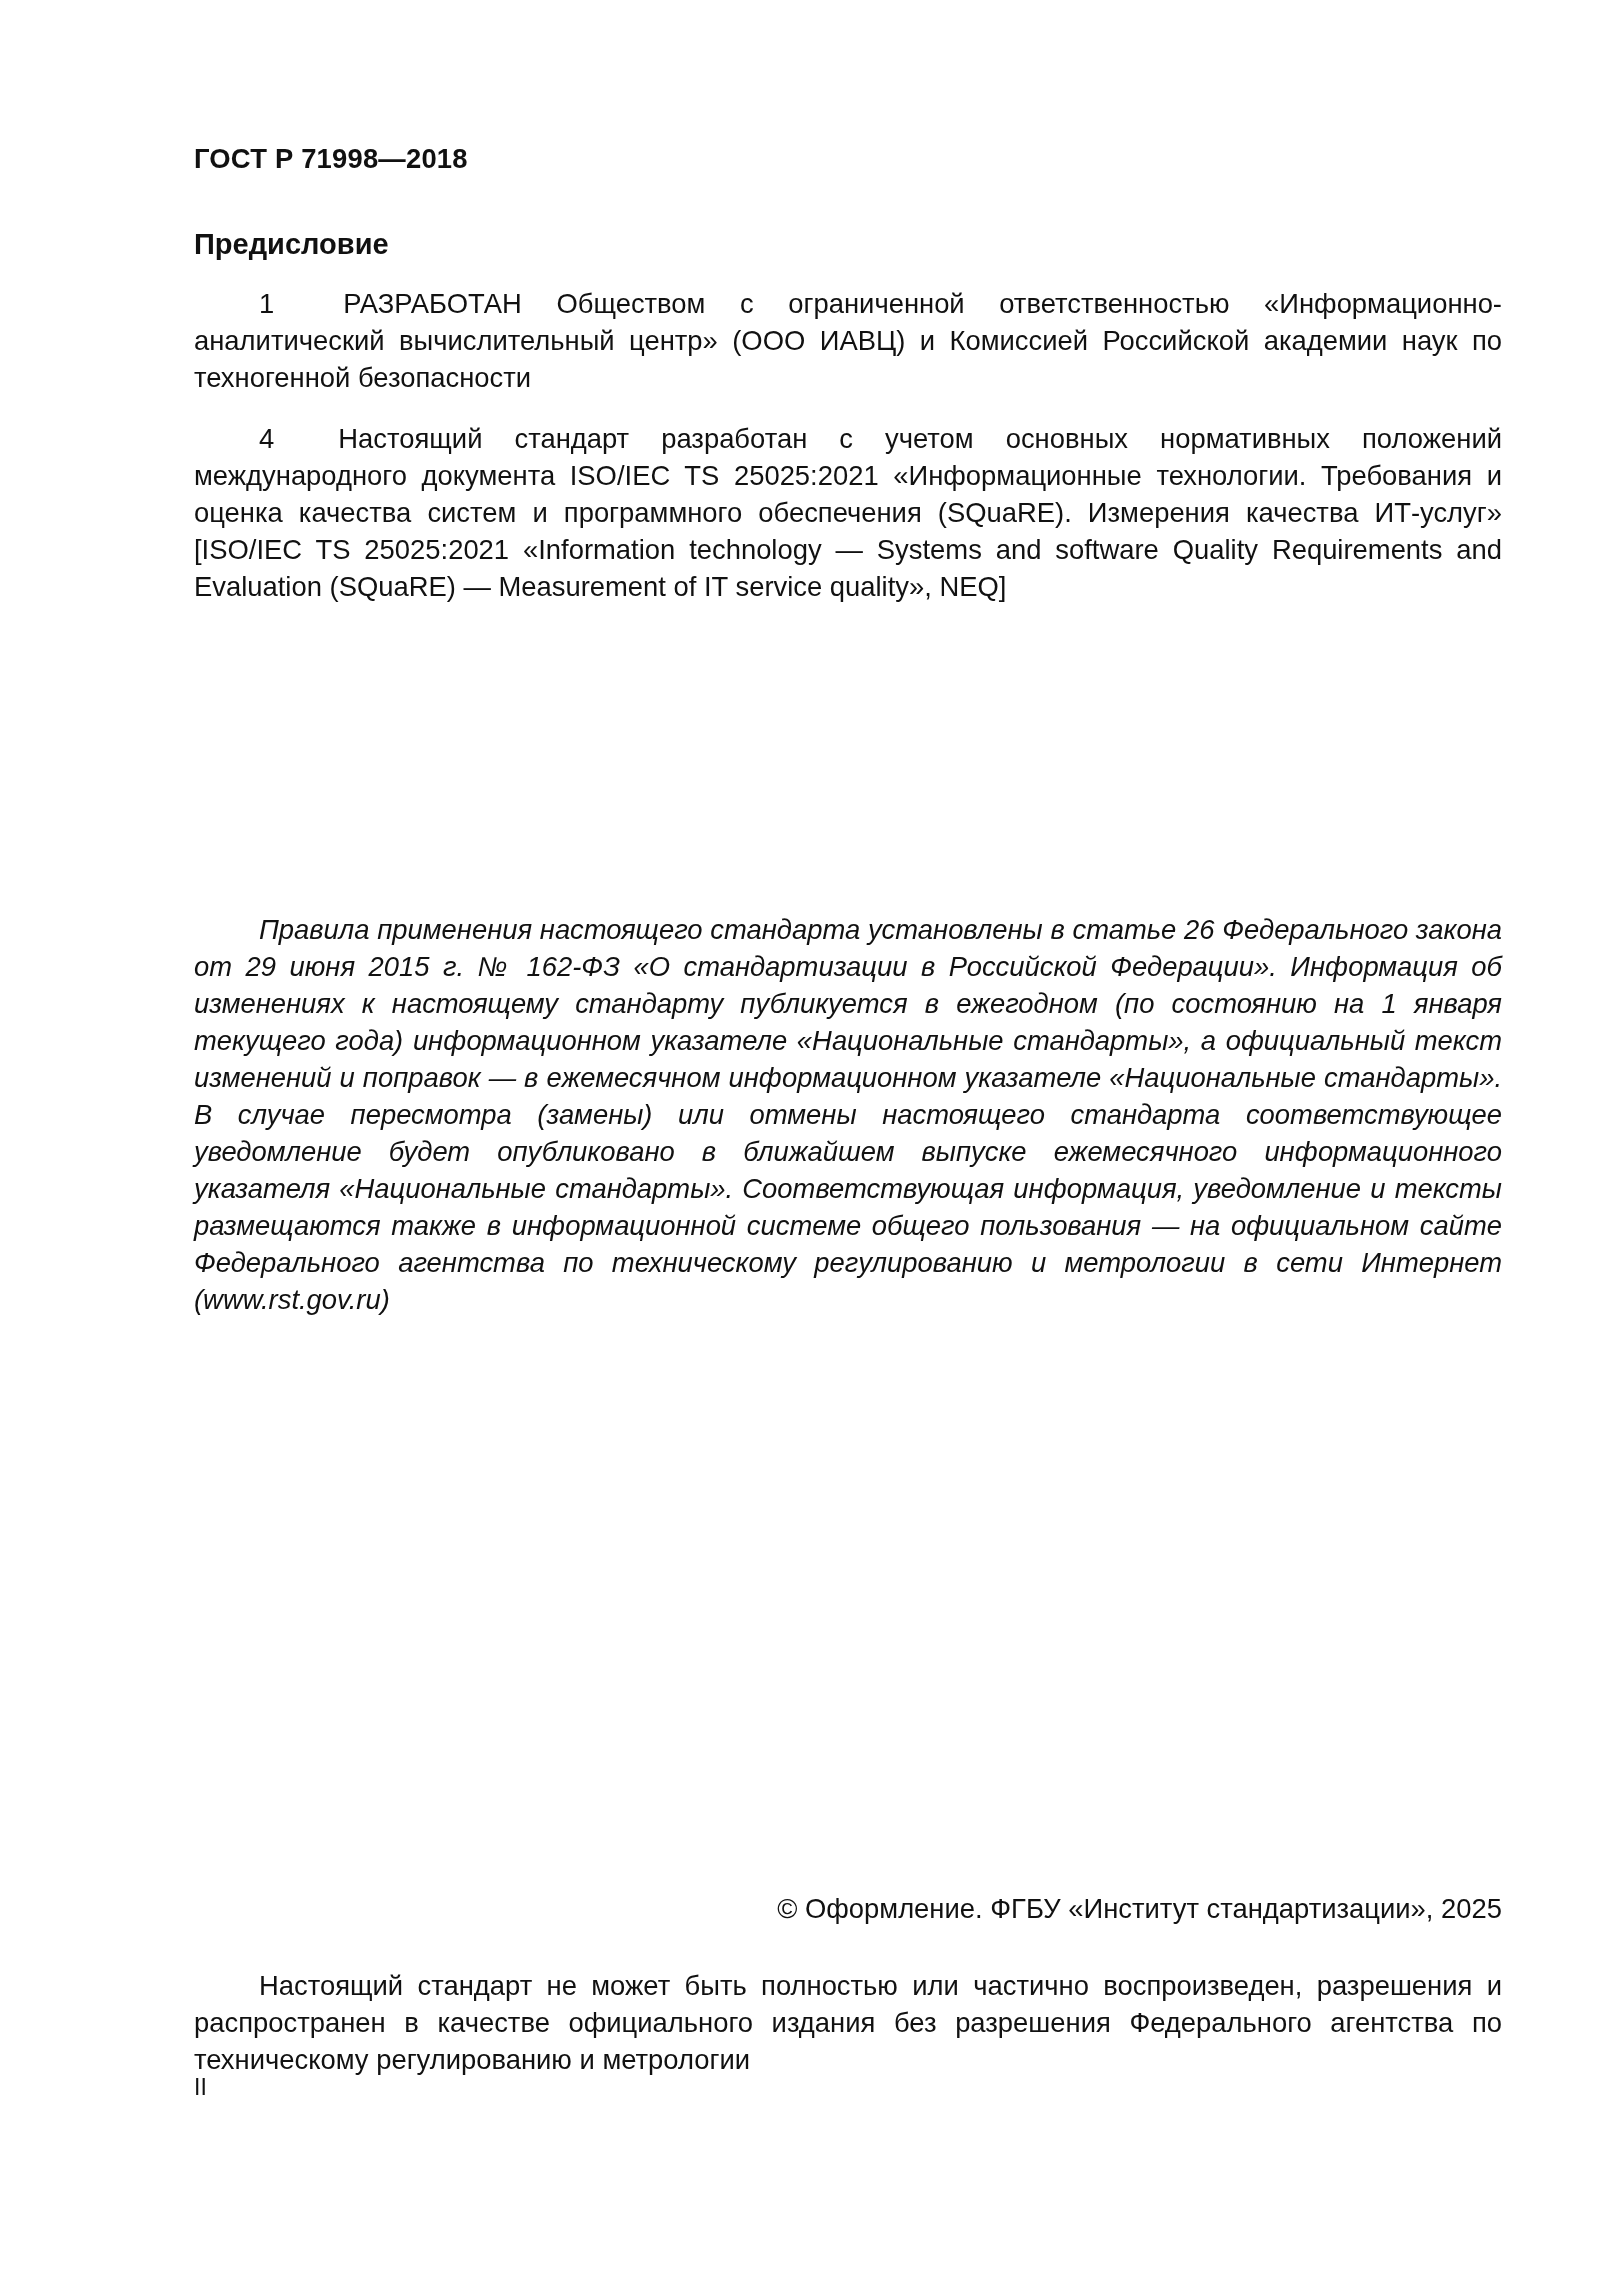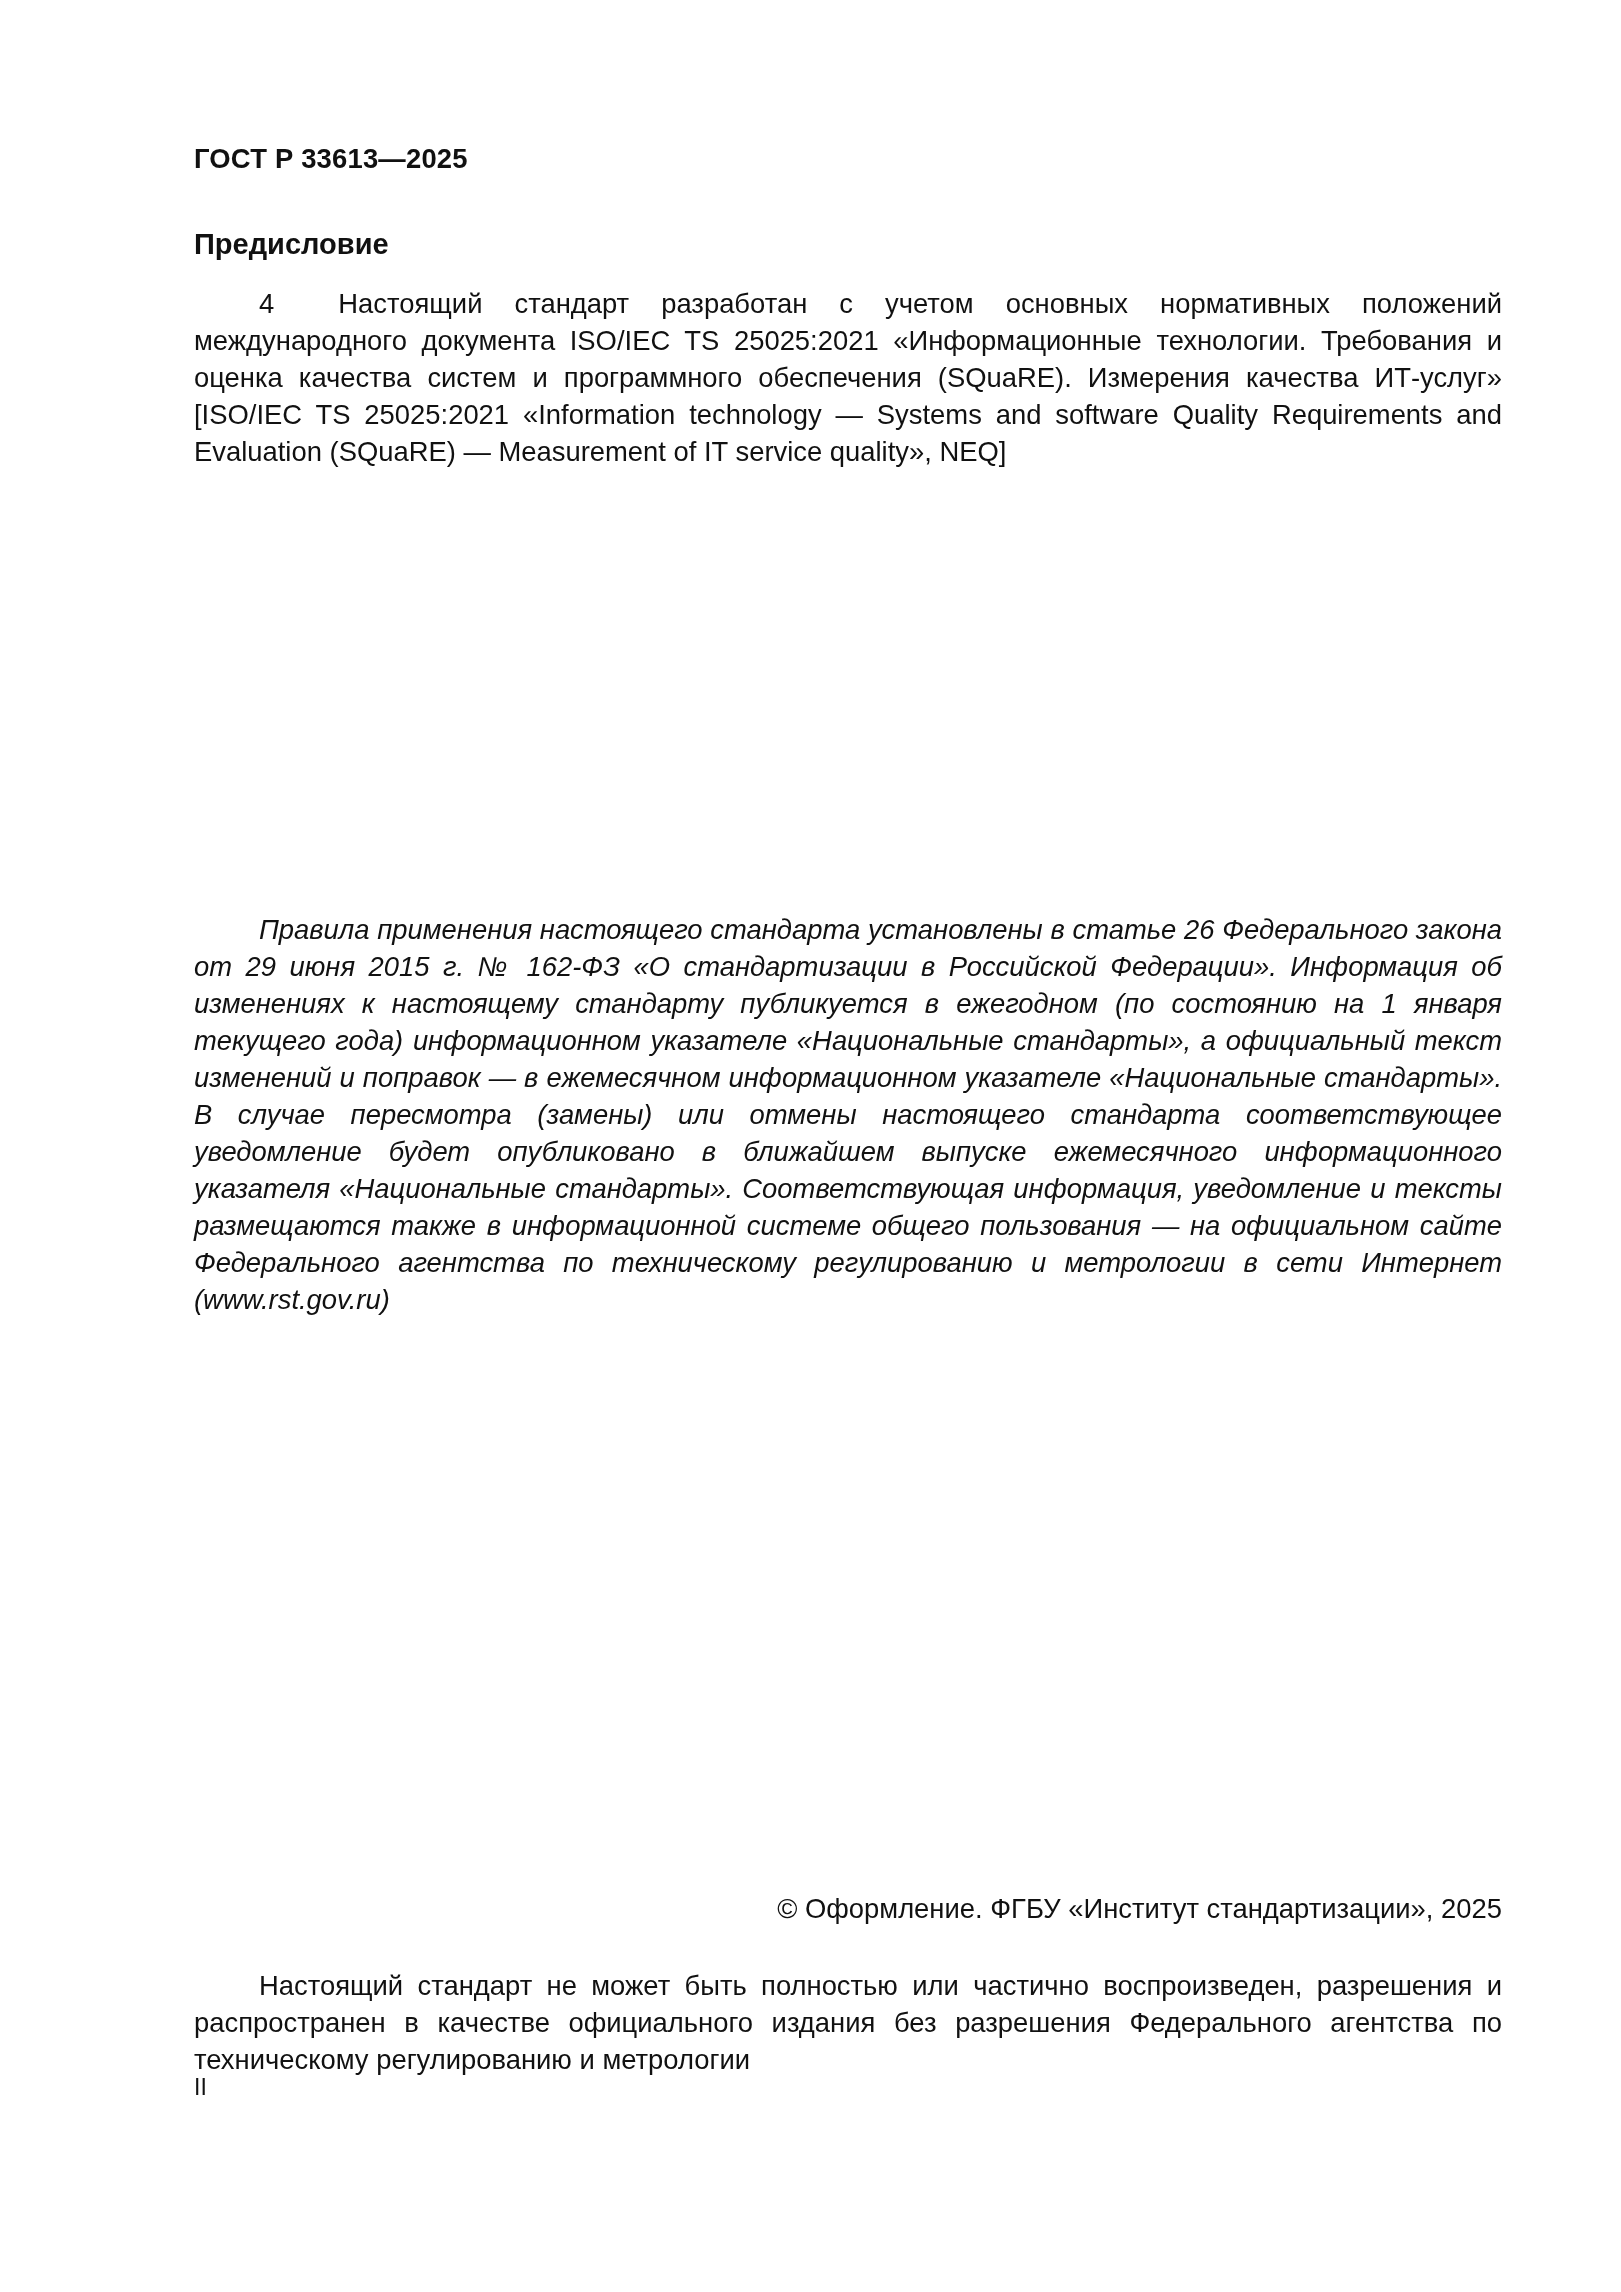--- a/index.html
+++ b/index.html
@@ -81,25 +81,26 @@
     top: 2074px;
     left: 194px;
     font-size: 23px;
   }
 </style>
 </head>
 <body>
 
 <div class="page">
 
-  <div class="doc-code">ГОСТ Р 33613—2025</div>
+  <div class="doc-code">ГОСТ Р 71998—2018</div>
 
   <div class="doc-title">Предисловие</div>
 
   <div class="preface-body">
+    <p>1&nbsp; РАЗРАБОТАН Обществом с ограниченной ответственностью «Информационно-аналитический вычислительный центр» (ООО ИАВЦ) и Комиссией Российской академии наук по техногенной безопасности</p>
     <p>4&nbsp; Настоящий стандарт разработан с учетом основных нормативных положений международного документа ISO/IEC TS 25025:2021 «Информационные технологии. Требования и оценка качества систем и программного обеспечения (SQuaRE). Измерения качества ИТ-услуг» [ISO/IEC TS 25025:2021 «Information technology — Systems and software Quality Requirements and Evaluation (SQuaRE) — Measurement of IT service quality», NEQ]</p>
   </div>
 
   <div class="legal-note">Правила применения настоящего стандарта установлены в статье 26 Федерального закона от 29 июня 2015 г. № 162-ФЗ «О стандартизации в Российской Федерации». Информация об изменениях к настоящему стандарту публикуется в ежегодном (по состоянию на 1 января текущего года) информационном указателе «Национальные стандарты», а официальный текст изменений и поправок — в ежемесячном информационном указателе «Национальные стандарты». В случае пересмотра (замены) или отмены настоящего стандарта соответствующее уведомление будет опубликовано в ближайшем выпуске ежемесячного информационного указателя «Национальные стандарты». Соответствующая информация, уведомление и тексты размещаются также в информационной системе общего пользования — на официальном сайте Федерального агентства по техническому регулированию и метрологии в сети Интернет (www.rst.gov.ru)</div>
 
   <div class="copyright-line">© Оформление. ФГБУ «Институт стандартизации», 2025</div>
 
   <div class="distribution-notice">Настоящий стандарт не может быть полностью или частично воспроизведен, разрешения и распространен в качестве официального издания без разрешения Федерального агентства по техническому регулированию и метрологии</div>
 
   <div class="page-number">II</div>

